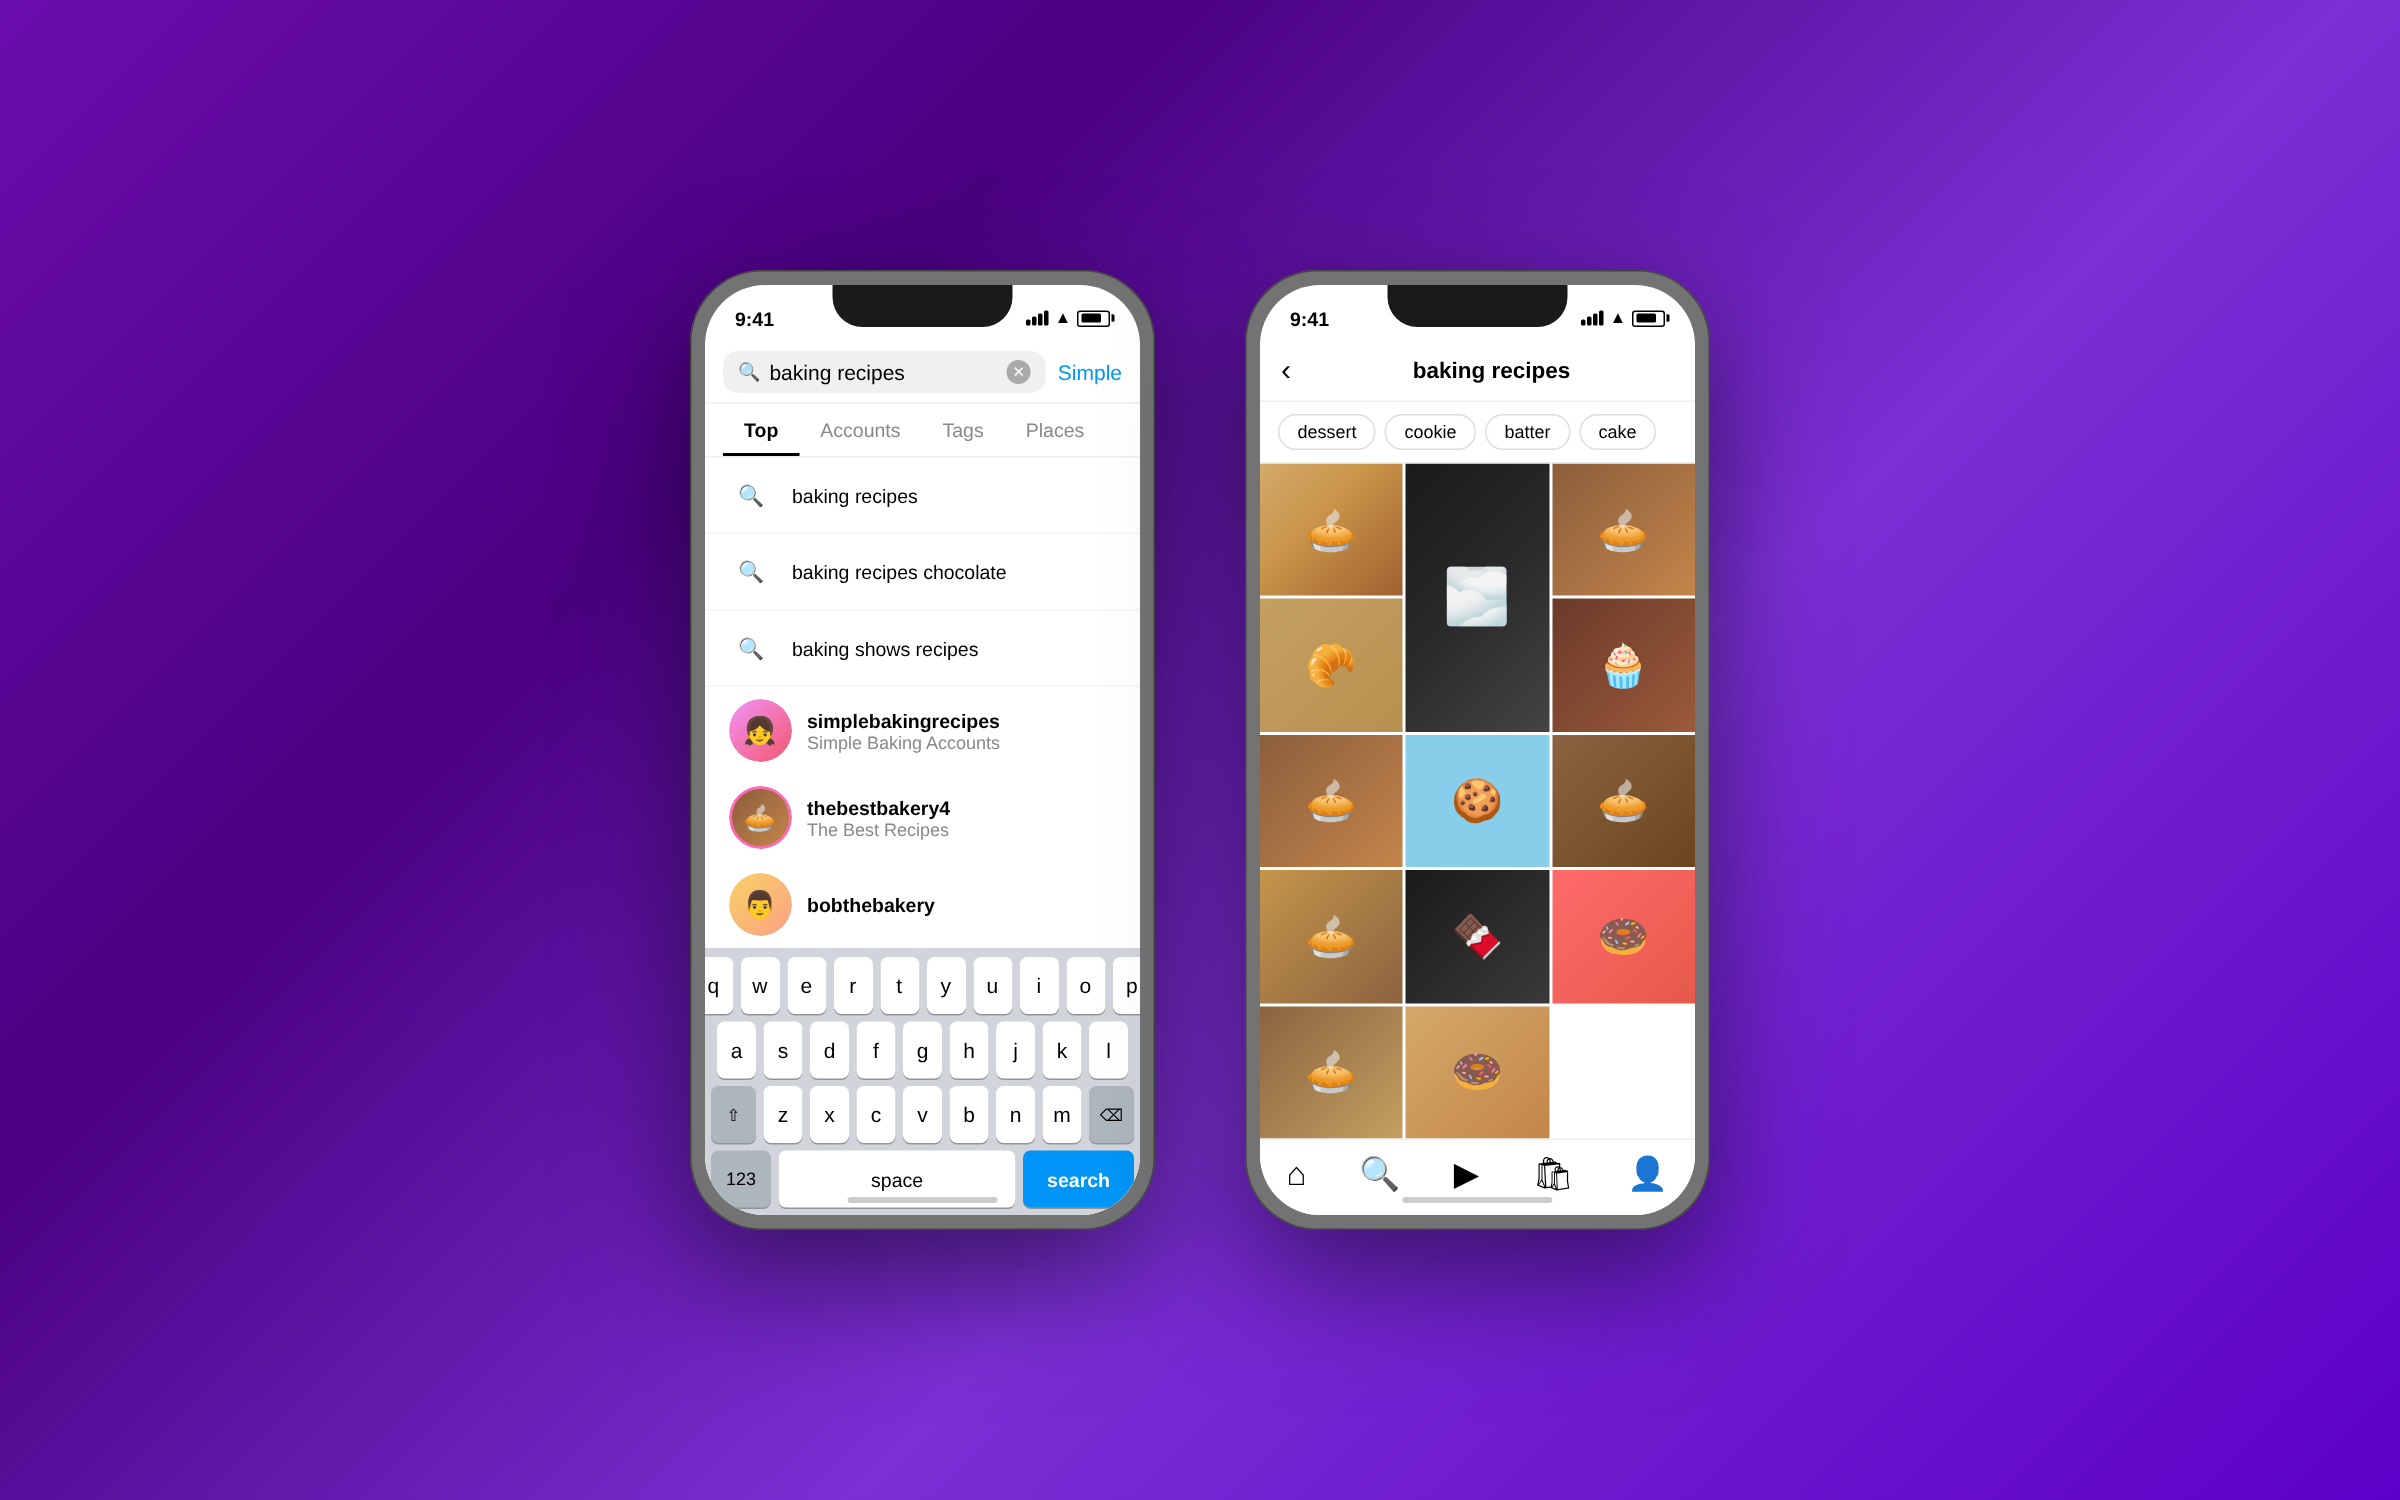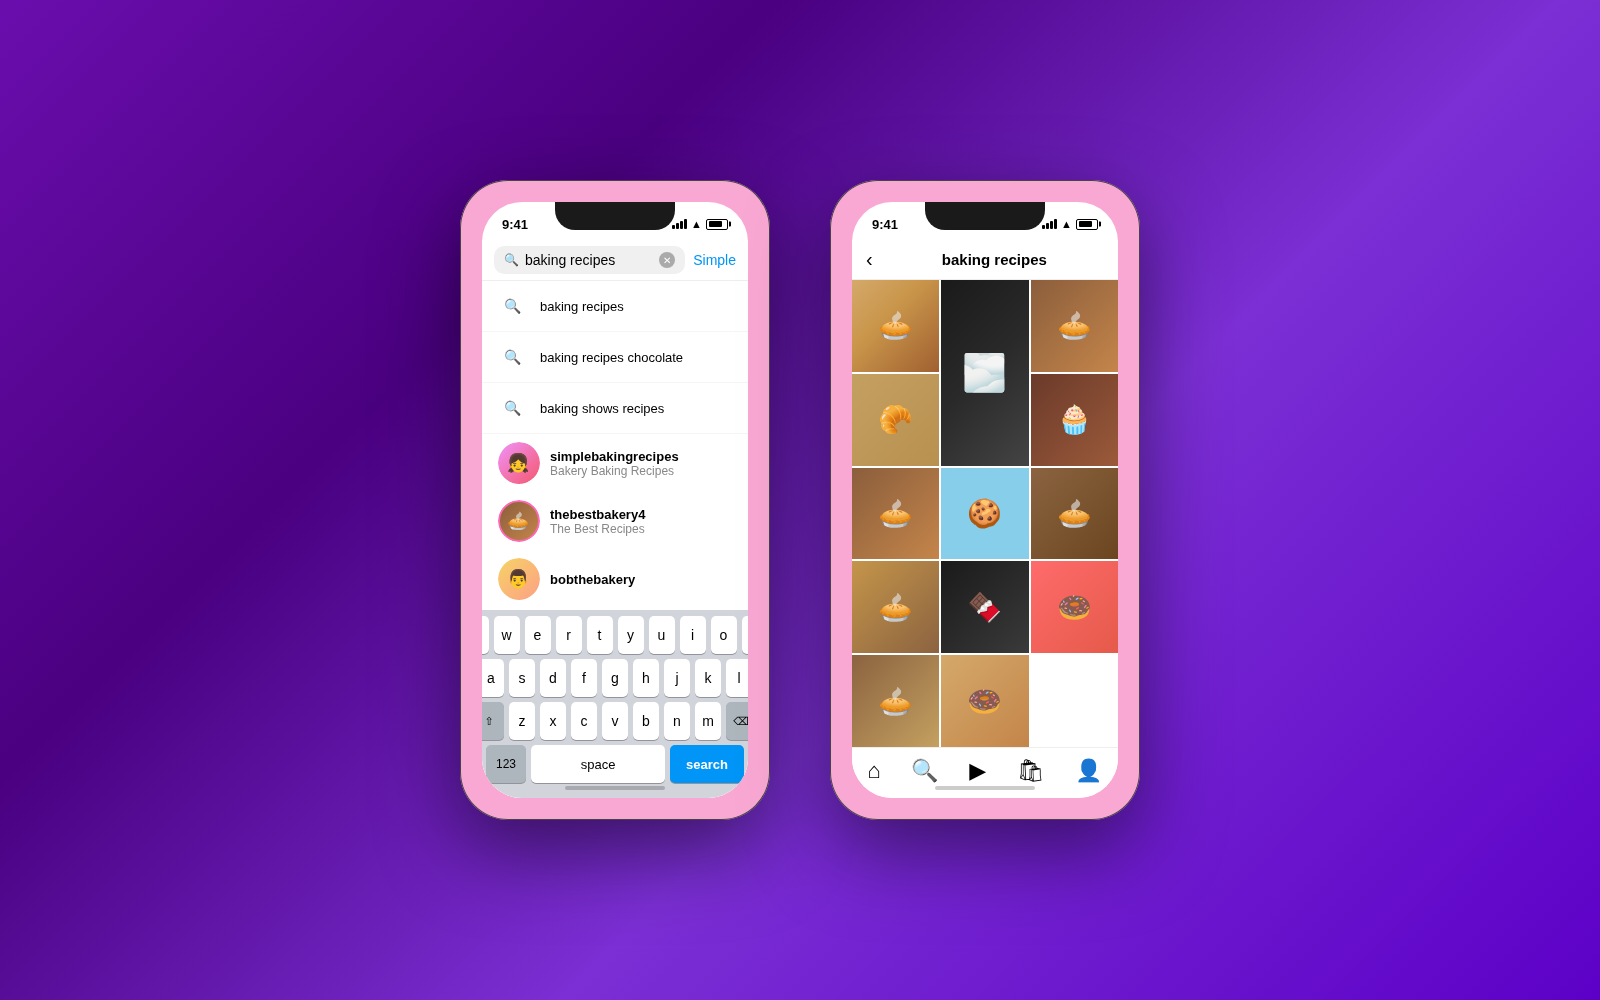--- a/index.html
+++ b/index.html
@@ -12,23 +12,23 @@
       justify-content: center;
       gap: 60px;
       font-family: -apple-system, BlinkMacSystemFont, 'Helvetica Neue', Arial, sans-serif;
       overflow: hidden;
     }
 
     
     .phone {
       width: 310px;
       height: 640px;
-      background: #f9a8d4;
+      background: #737373;
       border-radius: 48px;
-      padding: 22px;
+      padding: 10px;
       box-shadow: 0 30px 80px rgba(0,0,0,0.5), inset 0 0 0 1px #444;
       position: relative;
       flex-shrink: 0;
     }
     .phone-inner {
       width: 100%;
       height: 100%;
       background: #fff;
       border-radius: 40px;
       overflow: hidden;
@@ -402,20 +402,26 @@
 
       <div class="search-bar-row">
         <div class="search-box">
           <span class="search-box-icon">🔍</span>
           <span class="search-box-text">baking recipes</span>
           <div class="search-box-clear">✕</div>
         </div>
         <span class="cancel-btn">Simple</span>
       </div>
 
+      <div class="search-tabs">
+        <div class="search-tab active">Top</div>
+        <div class="search-tab">Accounts</div>
+        <div class="search-tab">Tags</div>
+        <div class="search-tab">Places</div>
+      </div>
 
       <div class="suggestions">
         <div class="suggestion-item">
           <div class="suggestion-icon">🔍</div>
           <span class="suggestion-text">baking recipes</span>
         </div>
         <div class="suggestion-item">
           <div class="suggestion-icon">🔍</div>
           <span class="suggestion-text">baking recipes chocolate</span>
         </div>
@@ -425,21 +431,21 @@
         </div>
 
         <div class="account-item">
           <div class="account-avatar">
             <div class="avatar-circle avatar-simplebaking" style="background: linear-gradient(135deg,#f093fb,#f5576c);">
               <span style="font-size:18px">👧</span>
             </div>
           </div>
           <div class="account-info">
             <div class="account-name">simplebakingrecipes</div>
-            <div class="account-fullname">Bakery Baking Recipes</div>
+            <div class="account-fullname">Simple Baking Accounts</div>
           </div>
         </div>
         <div class="account-item">
           <div class="account-avatar">
             <div class="avatar-circle" style="background: linear-gradient(135deg,#8b5e3c,#c4854a); border: 2px solid #ff69b4;">
               <span style="font-size:18px">🥧</span>
             </div>
           </div>
           <div class="account-info">
             <div class="account-name">thebestbakery4</div>
@@ -529,20 +535,26 @@
       </div>
     </div>
 
     <div class="phone2-content">
 
       <div class="results-header">
         <span class="back-btn">‹</span>
         <span class="results-title">baking recipes</span>
       </div>
 
+      <div class="filter-chips">
+        <div class="chip">dessert</div>
+        <div class="chip">cookie</div>
+        <div class="chip">batter</div>
+        <div class="chip">cake</div>
+      </div>
 
       <div class="photo-grid">
 
         <div class="photo-cell" style="background: linear-gradient(135deg, #d4a96a 0%, #c9954a 40%, #a06030 100%);">
           <div class="food-item-overlay">🥧</div>
         </div>
         <div class="photo-cell" style="grid-row: span 2; background: linear-gradient(135deg, #1a1a1a 0%, #2a2a2a 50%, #444 100%);">
           <div class="food-item-overlay" style="font-size:36px;">🌫️</div>
         </div>
 

